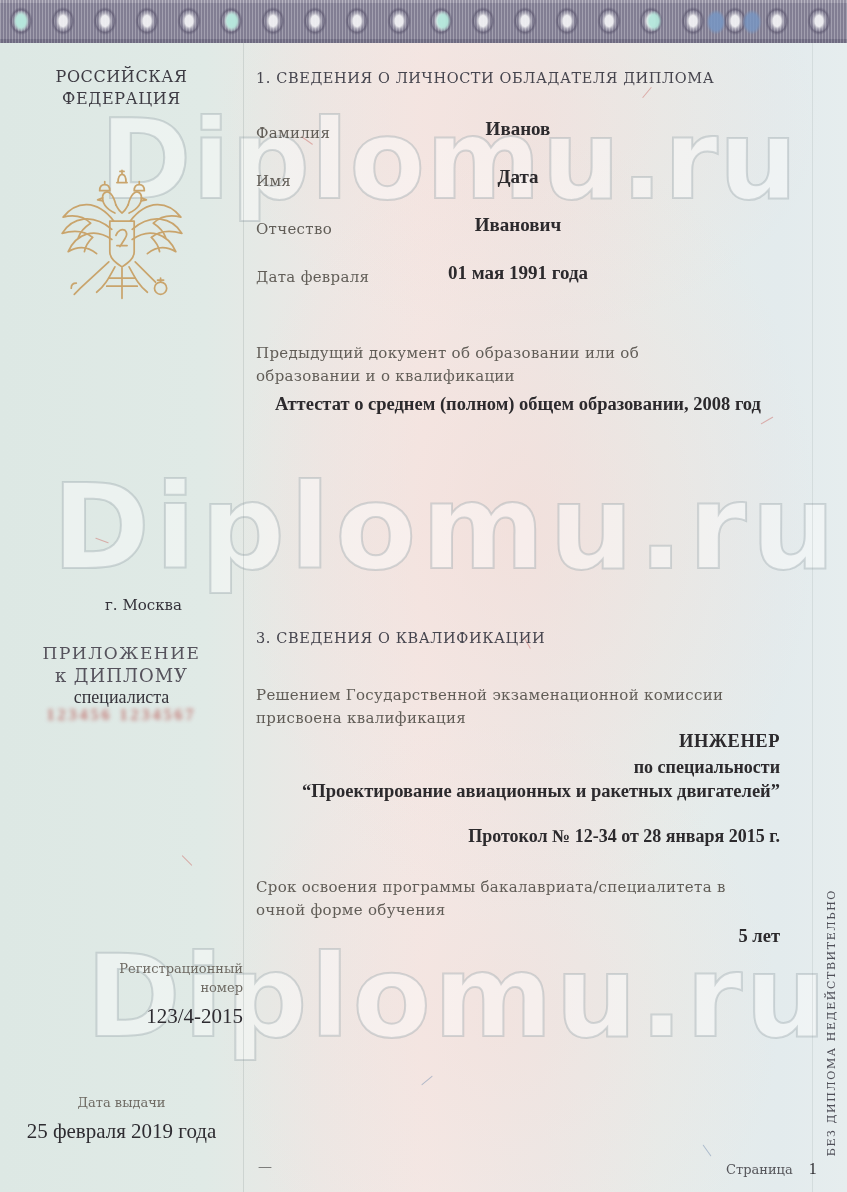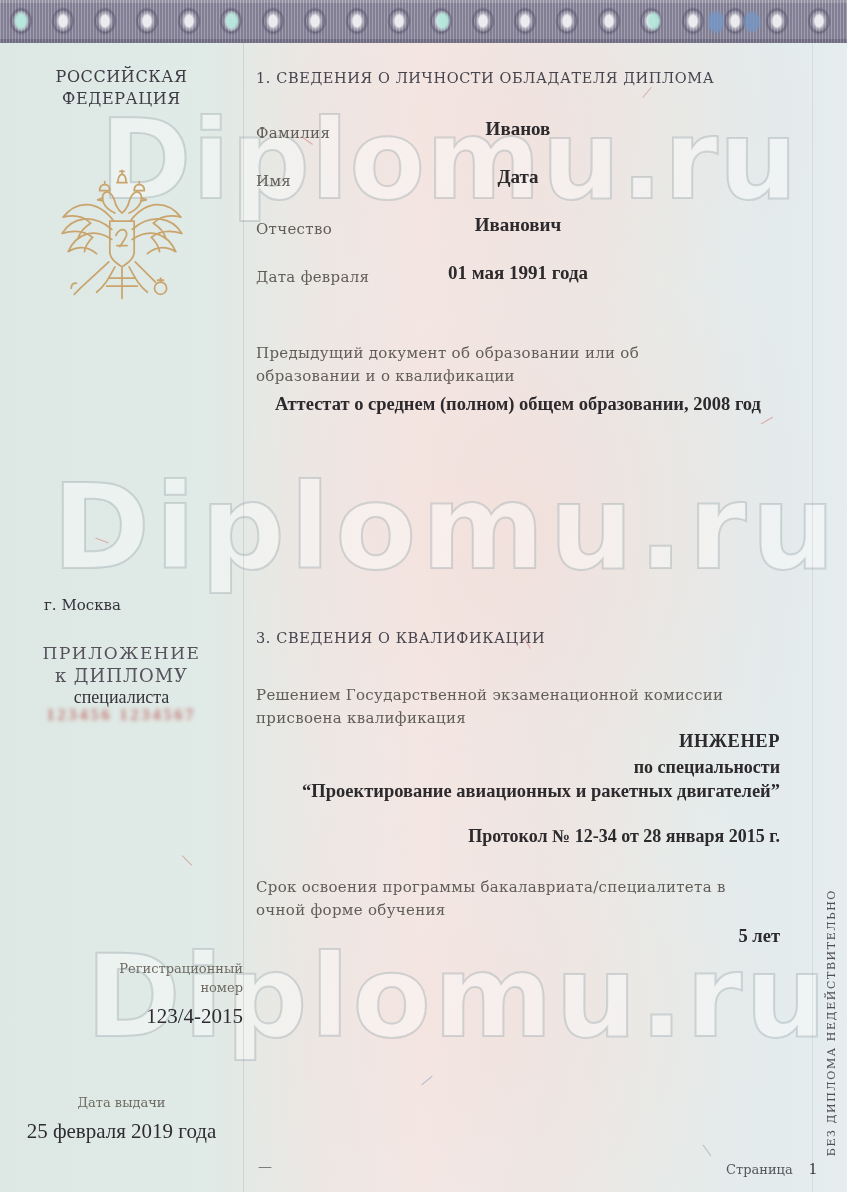--- a/index.html
+++ b/index.html
@@ -44,21 +44,21 @@
   .fiber{position:absolute;width:14px;height:1px;opacity:.55;border-radius:1px;}
   .fiber.red{background:#d07a74;}
   .fiber.blue{background:#7e95b5;}
   
   .left-col{position:absolute;left:0;top:0;width:243px;height:100%;}
   .country{position:absolute;top:66px;left:6px;right:6px;text-align:center;
     font-size:16px;line-height:1.4;letter-spacing:.6px;color:#3e3c44;white-space:pre-line;}
   .emblem{position:absolute;top:168px;left:56px;width:132px;height:148px;color:#c9a46c;}
   .institution{position:absolute;top:330px;left:8px;right:8px;text-align:center;
     font-size:14px;line-height:1.22;letter-spacing:.4px;color:#3a383f;white-space:pre-line;}
-  .city{position:absolute;top:596px;left:0;right:0;text-align:left;font-size:15px;color:#34323a;padding-left:44px;}
+  .city{position:absolute;top:596px;left:0;right:0;text-align:center;font-size:15px;color:#34323a;padding-left:44px;}
   .doc-type{position:absolute;top:643px;left:0;right:0;text-align:center;color:#55525c;}
   .doc-type .l1{font-size:17px;letter-spacing:1.5px;}
   .doc-type .l2{font-size:18px;letter-spacing:1px;margin-top:2px;}
   .doc-type .l3{font-size:18px;color:#35333a;margin-top:1px;font-family:"Liberation Serif",serif;}
   .serial{position:absolute;top:706px;left:0;right:0;text-align:center;
     font-family:"Liberation Serif",serif;font-weight:bold;font-size:16px;letter-spacing:3px;
     color:#bd5f5c;filter:blur(2.3px);opacity:.8;}
   .reg-block{position:absolute;top:960px;left:0;right:0;text-align:right;}
   .small-label{font-size:13px;line-height:1.45;color:#6e6a63;white-space:pre-line;}
   .big-value{font-family:"Liberation Serif",serif;font-size:21px;color:#2e2c31;margin-top:6px;}

